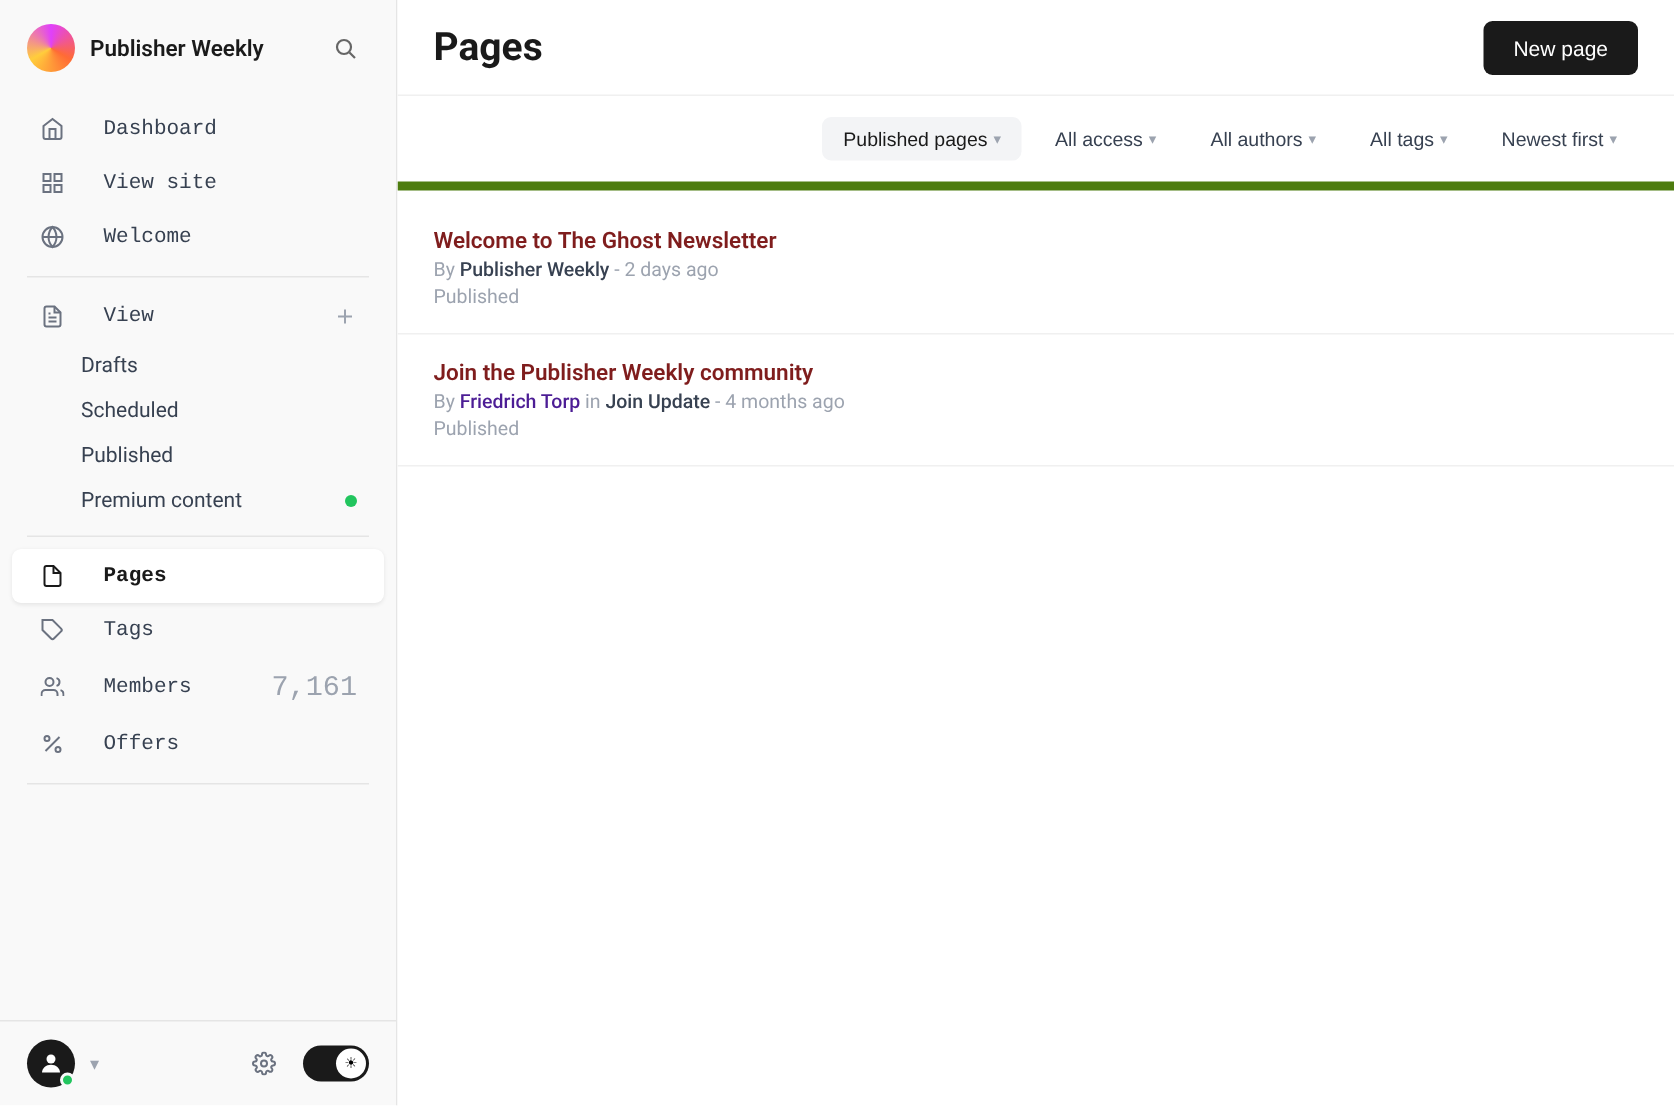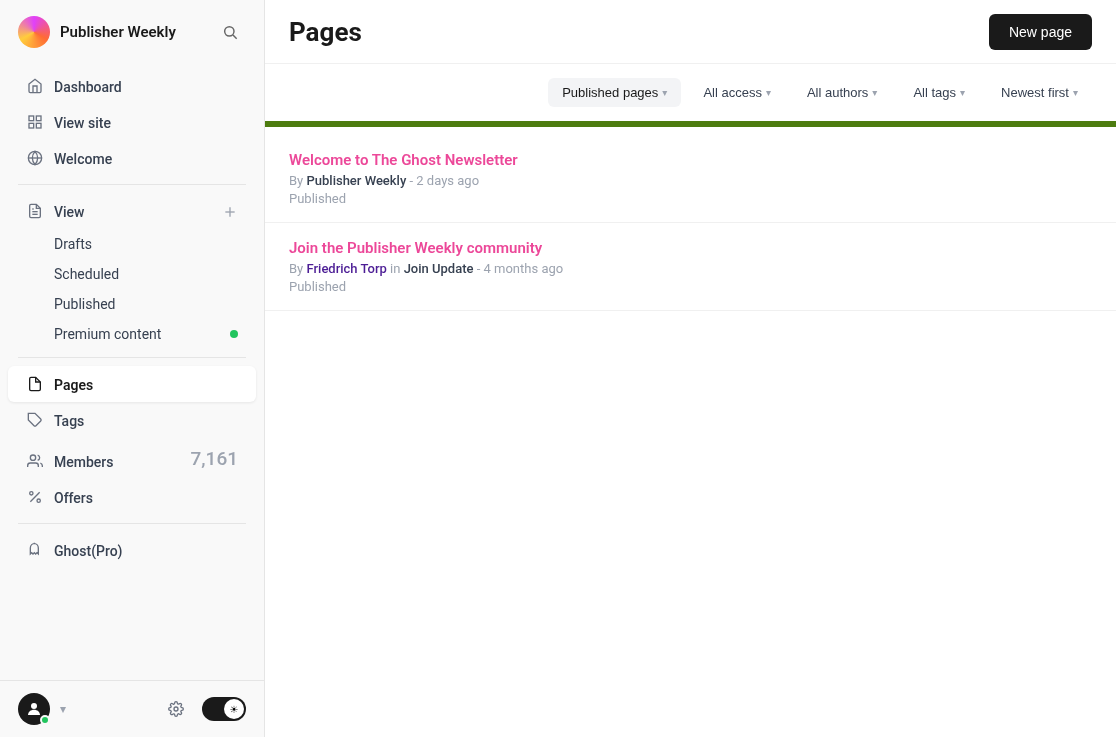--- a/index.html
+++ b/index.html
@@ -63,30 +63,31 @@
     }
 
     .sidebar-nav {
       flex: 1;
       overflow-y: auto;
       padding: 4px 0;
     }
 
     .nav-item {
       display: flex;
-      align-items: flex-end;
-      gap: 10px;
+      align-items: center;
+      gap: 25px;
       padding: 9px 18px;
       cursor: pointer;
       border-radius: 6px;
       margin: 0 8px;
       color: #374151;
       font-size: 14px;
       font-weight: 500;
       position: relative;
+      font-family: Liberation Mono, monospace;
     }
 
     .nav-item.active {
       background: #ffffff;
       color: #1a1a1a;
       font-weight: 600;
       box-shadow: 0 1px 3px rgba(0,0,0,0.08);
     }
 
     .nav-item .icon {
@@ -302,21 +303,21 @@
       position: relative;
     }
 
     .page-item-content {
       flex: 1;
     }
 
     .page-item-title {
       font-size: 15px;
       font-weight: 600;
-      color: #ec4899;
+      color: #7f1d1d;
       margin-bottom: 4px;
     }
 
     .page-item-meta {
       font-size: 13px;
       color: #9ca3af;
       margin-bottom: 3px;
     }
 
     .page-item-meta a {
@@ -484,28 +485,20 @@
           <line x1="19" y1="5" x2="5" y2="19"></line>
           <circle cx="6.5" cy="6.5" r="2.5"></circle>
             <circle cx="17.5" cy="17.5" r="2.5"></circle>
         </svg>
       </span>
       <span>Offers</span>
     </div>
 
     <div class="nav-divider"></div>
 
-    <div class="nav-item">
-      <span class="icon">
-        <svg width="16" height="16" viewBox="0 0 24 24" fill="none" stroke="currentColor" stroke-width="2">
-          <path d="M12 2a7 7 0 00-7 7v9l2-2 2 2 2-2 2 2 2-2 2 2V9a7 7 0 00-7-7z"></path>
-        </svg>
-      </span>
-      <span>Ghost(Pro)</span>
-    </div>
   </nav>
 
   <div class="sidebar-footer">
     <div class="footer-avatar">
       <svg width="18" height="18" viewBox="0 0 24 24" fill="white" stroke="white" stroke-width="0">
         <circle cx="12" cy="8" r="4"></circle>
         <path d="M4 20c0-4 3.6-7 8-7s8 3 8 7"></path>
       </svg>
       <div class="footer-avatar-dot"></div>
     </div>

